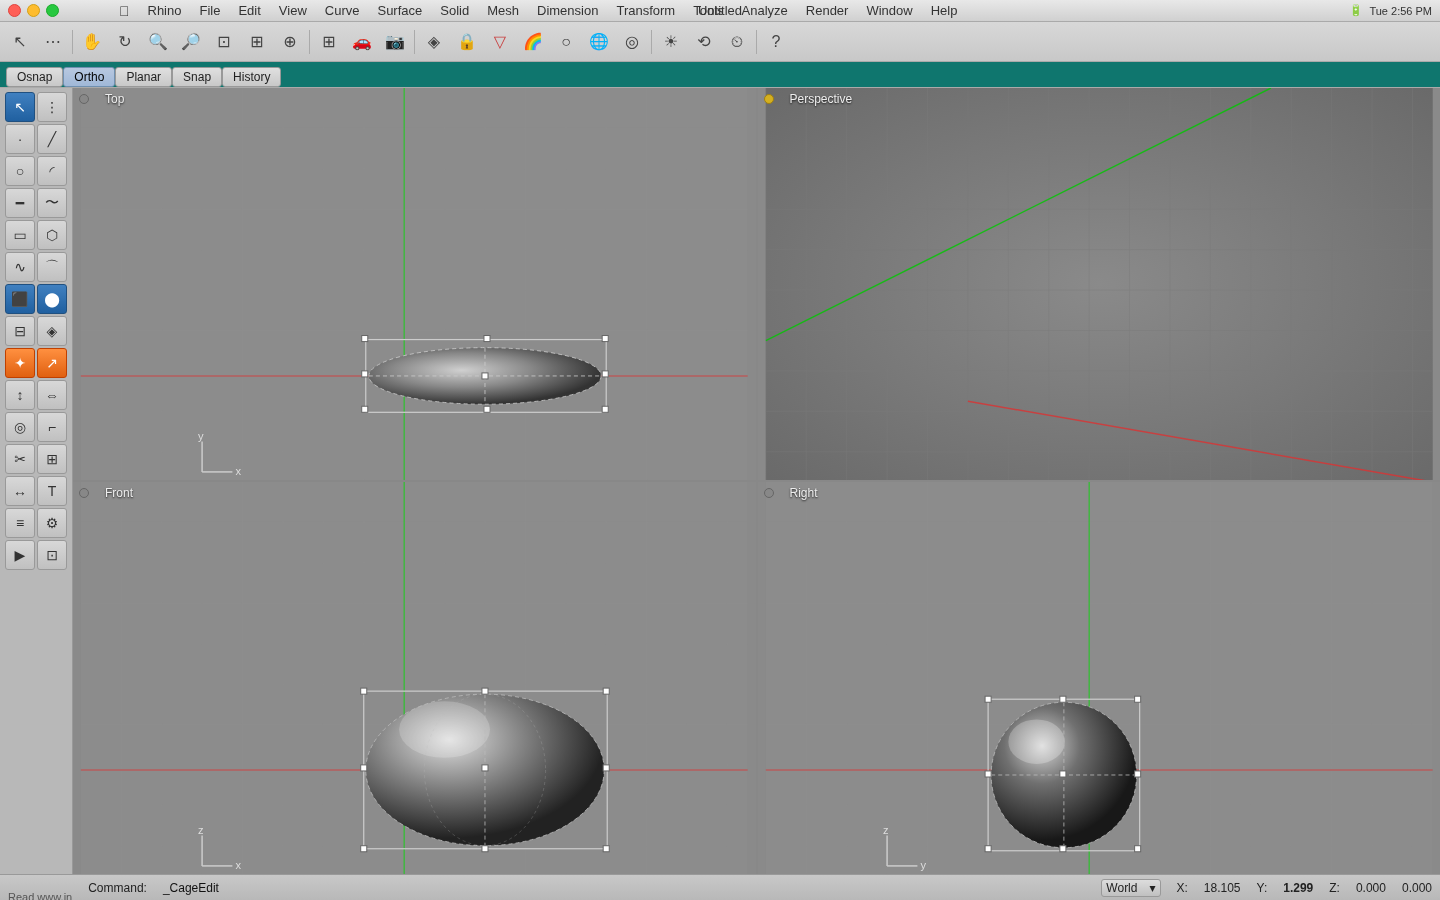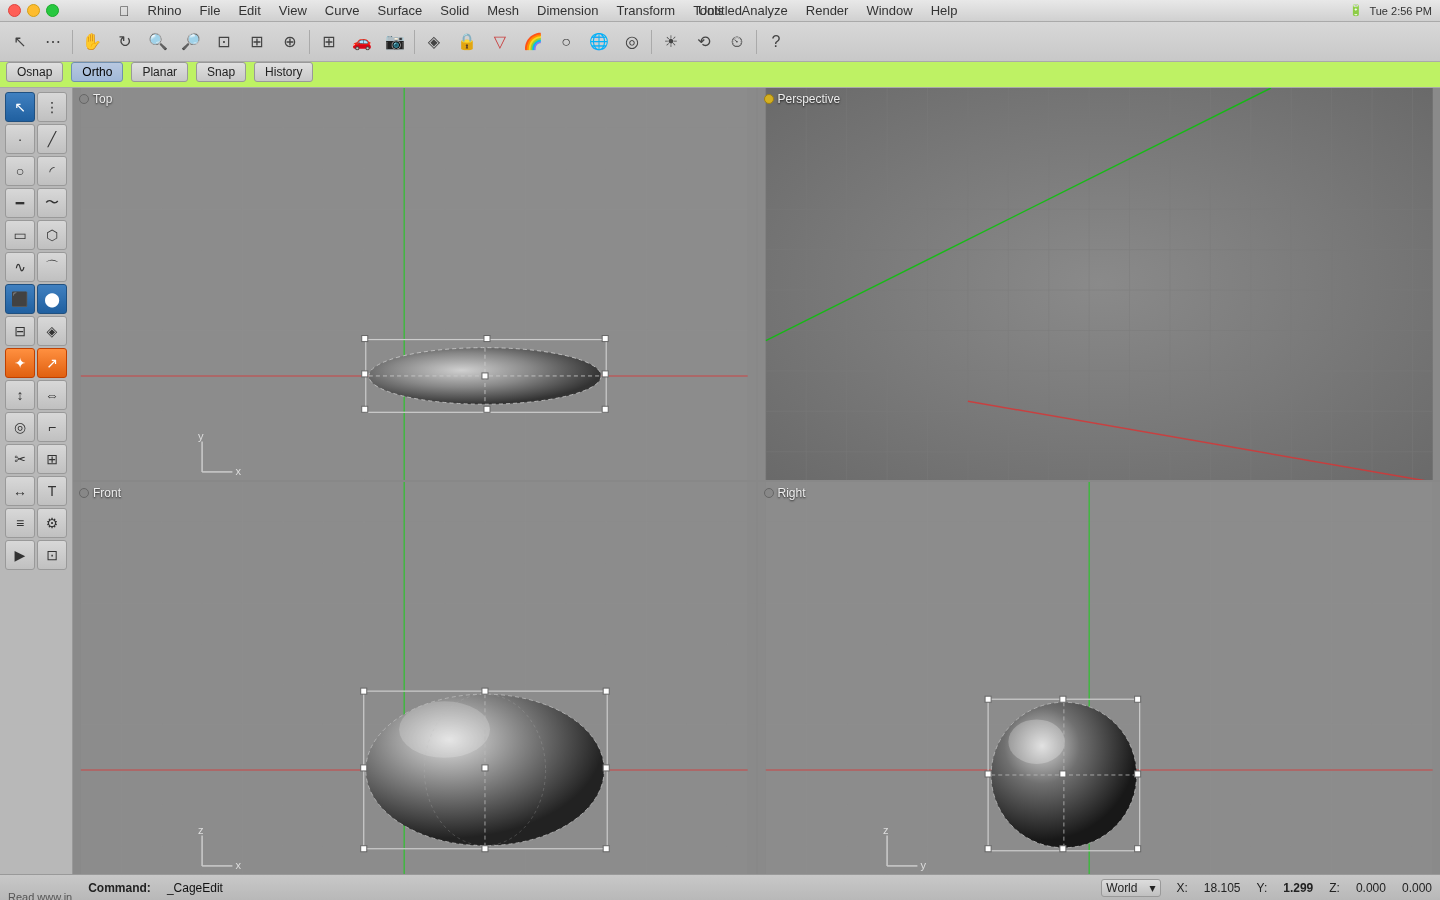--- a/index.html
+++ b/index.html
@@ -95,26 +95,26 @@
     .toolbar-separator {
       width: 1px;
       height: 24px;
       background: #aaa;
       margin: 0 2px;
     }
 
     
     #snapbar {
       height: 26px;
-      background: #bef264;
+      background: #0f766e;
       border-bottom: 1px solid #aaa;
       display: flex;
-      align-items: flex-start;
+      align-items: flex-end;
       padding: 0 6px;
-      gap: 8px;
+      gap: 0;
     }
     .snap-btn {
       padding: 2px 10px;
       background: linear-gradient(to bottom, #e0e0e0, #c8c8c8);
       border: 1px solid #999;
       border-radius: 3px;
       font-size: 12px;
       cursor: pointer;
       color: #222;
     }
@@ -187,21 +187,21 @@
       position: relative;
       overflow: hidden;
     }
 
     .viewport-label {
       position: absolute;
       top: 4px;
       left: 6px;
       display: flex;
       align-items: center;
-      gap: 4px;
+      gap: 16px;
       z-index: 10;
     }
     .viewport-dot {
       width: 10px;
       height: 10px;
       border-radius: 50%;
       background: #888;
       border: 1px solid #666;
     }
     .viewport-dot.gold { background: #d4aa20; border-color: #a08010; }
@@ -766,21 +766,21 @@
     <div class="viewport-label">
       <div class="viewport-dot"></div>
       <span class="viewport-name">Right</span>
     </div>
   </div>
 
 </div>
 
 <div id="statusbar">
   <span style="font-size:11px; color:#555;margin-top:19px;">Read www.in</span>
-  <span style="font-weight:700;">Command:</span>
+  <span style="font-weight:400;">Command:</span>
   <span style="color:#111;">_CageEdit</span>
   <div style="flex:1;"></div>
   <div class="world-selector">
     <span>World</span>
     <span>▾</span>
   </div>
   <span>X:</span>
   <span style="font-weight:400;">18.105</span>
   <span>Y:</span>
   <span style="font-weight:700;">1.299</span>

